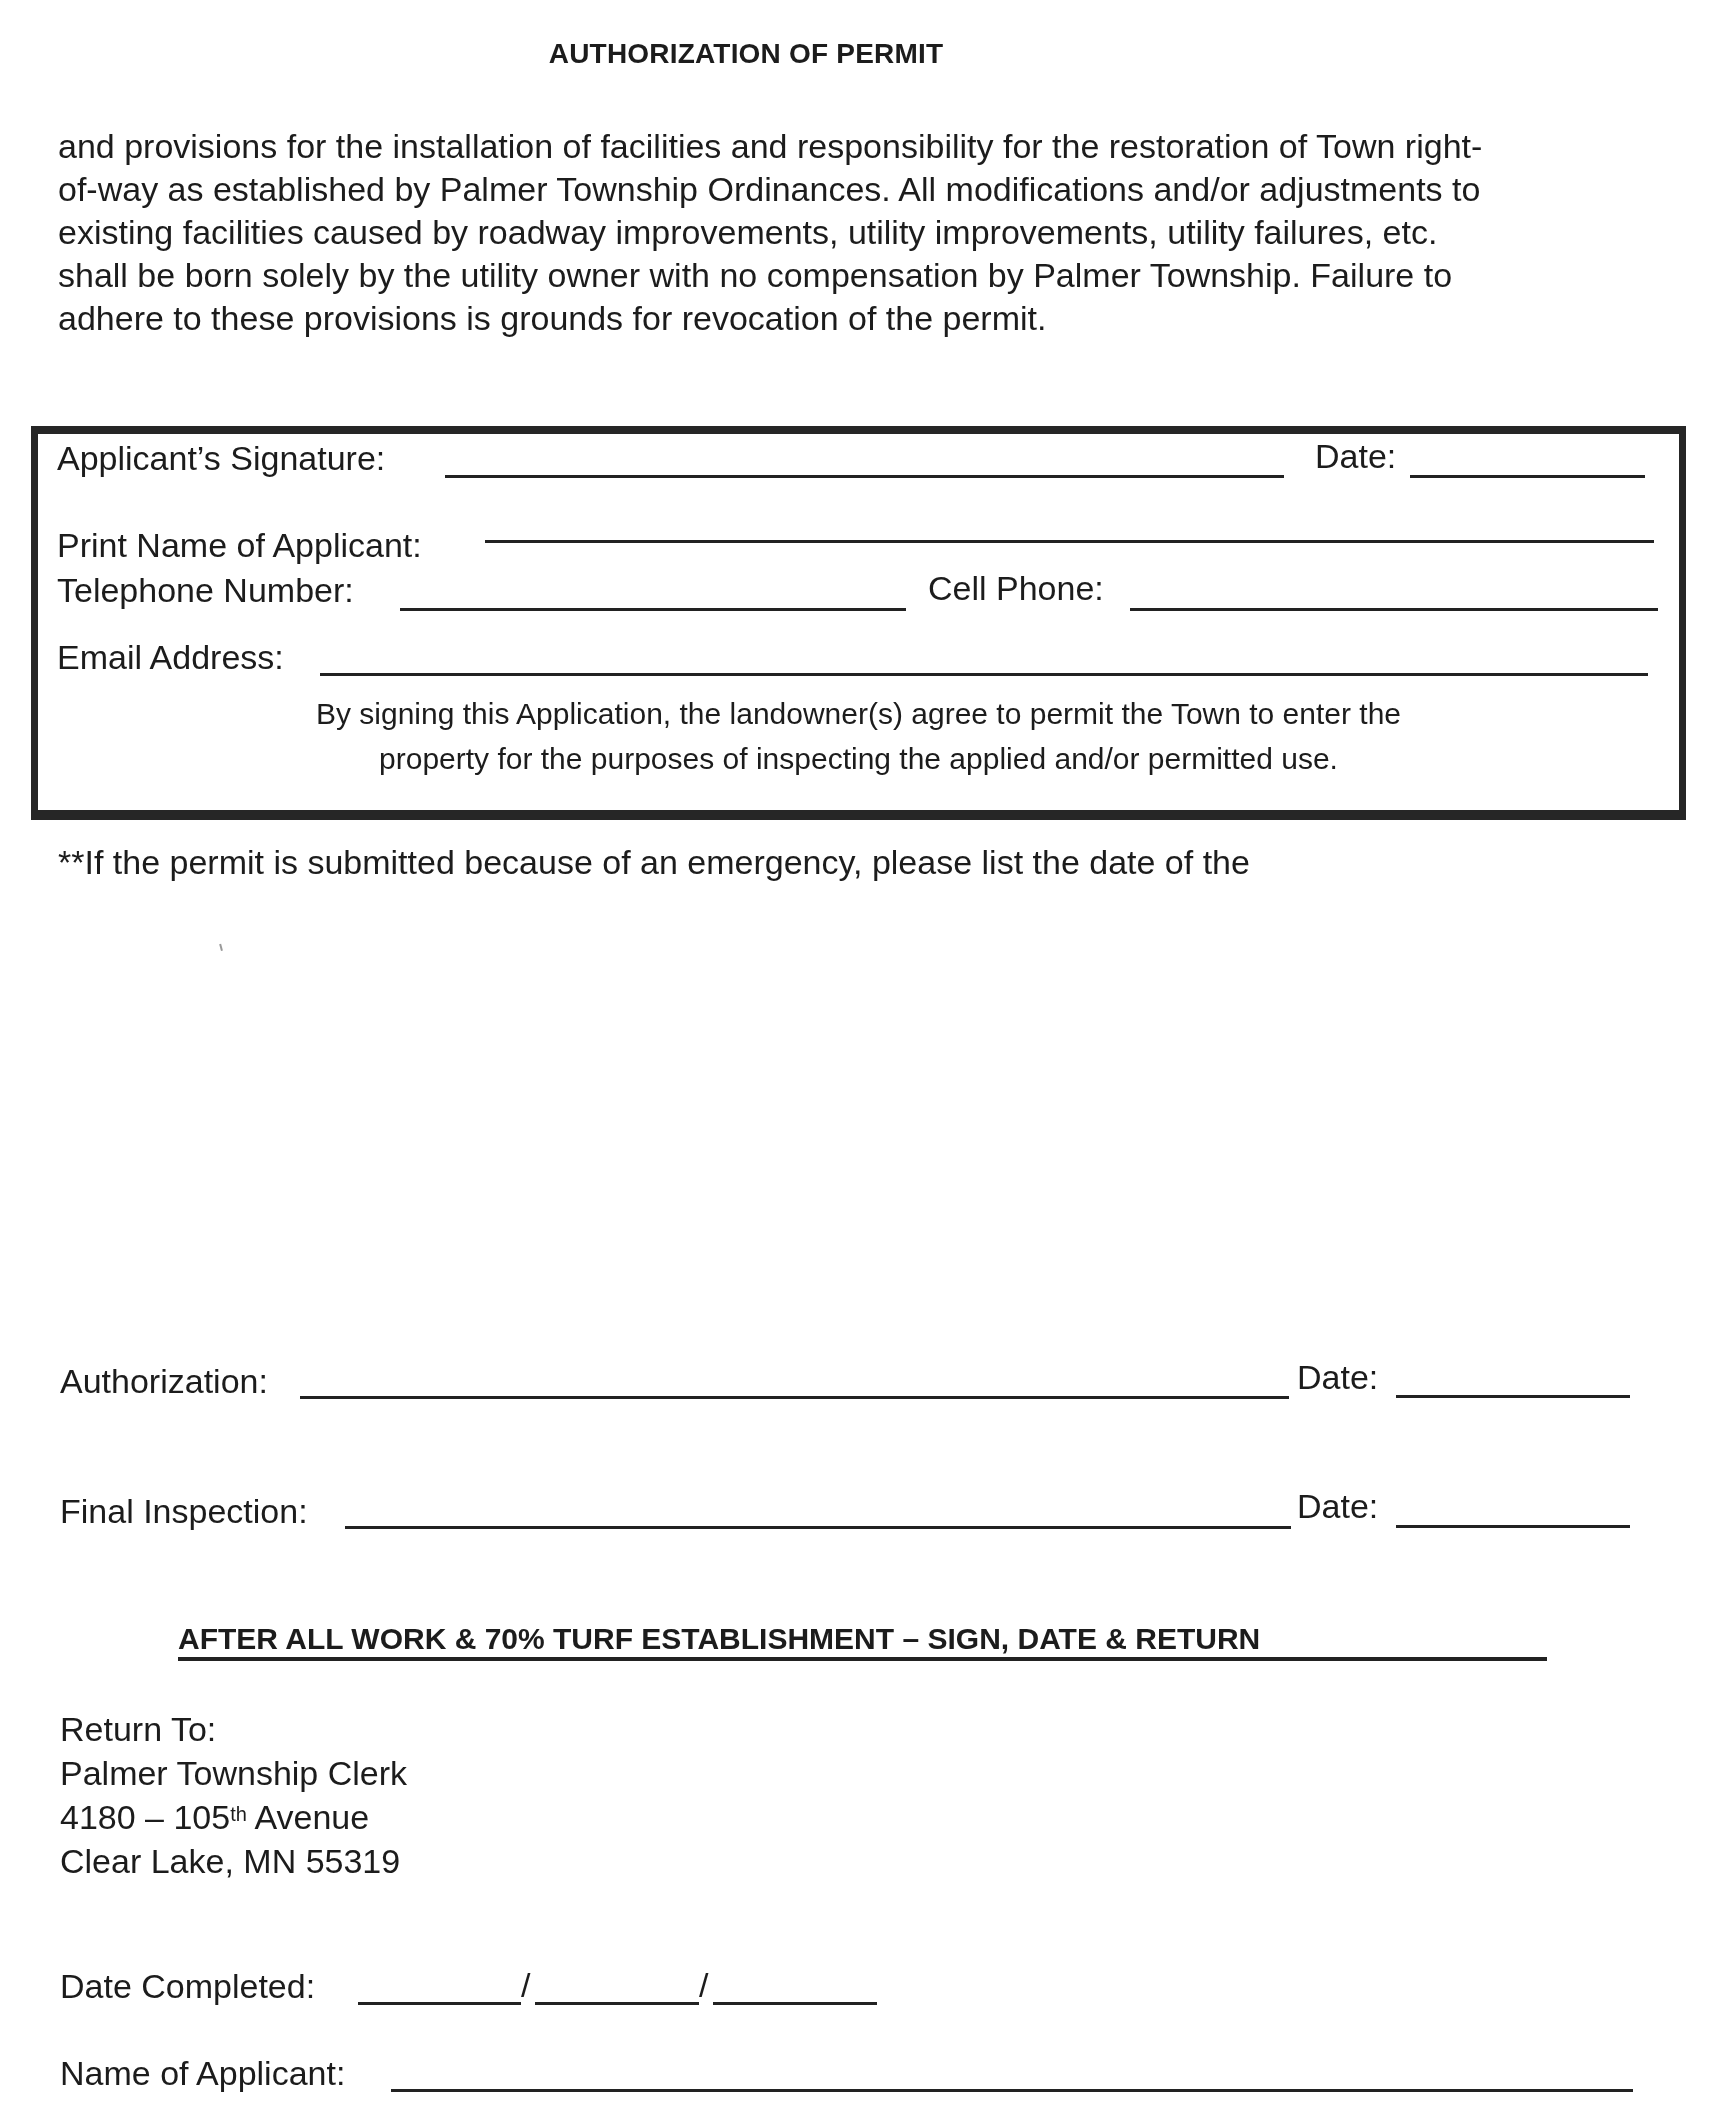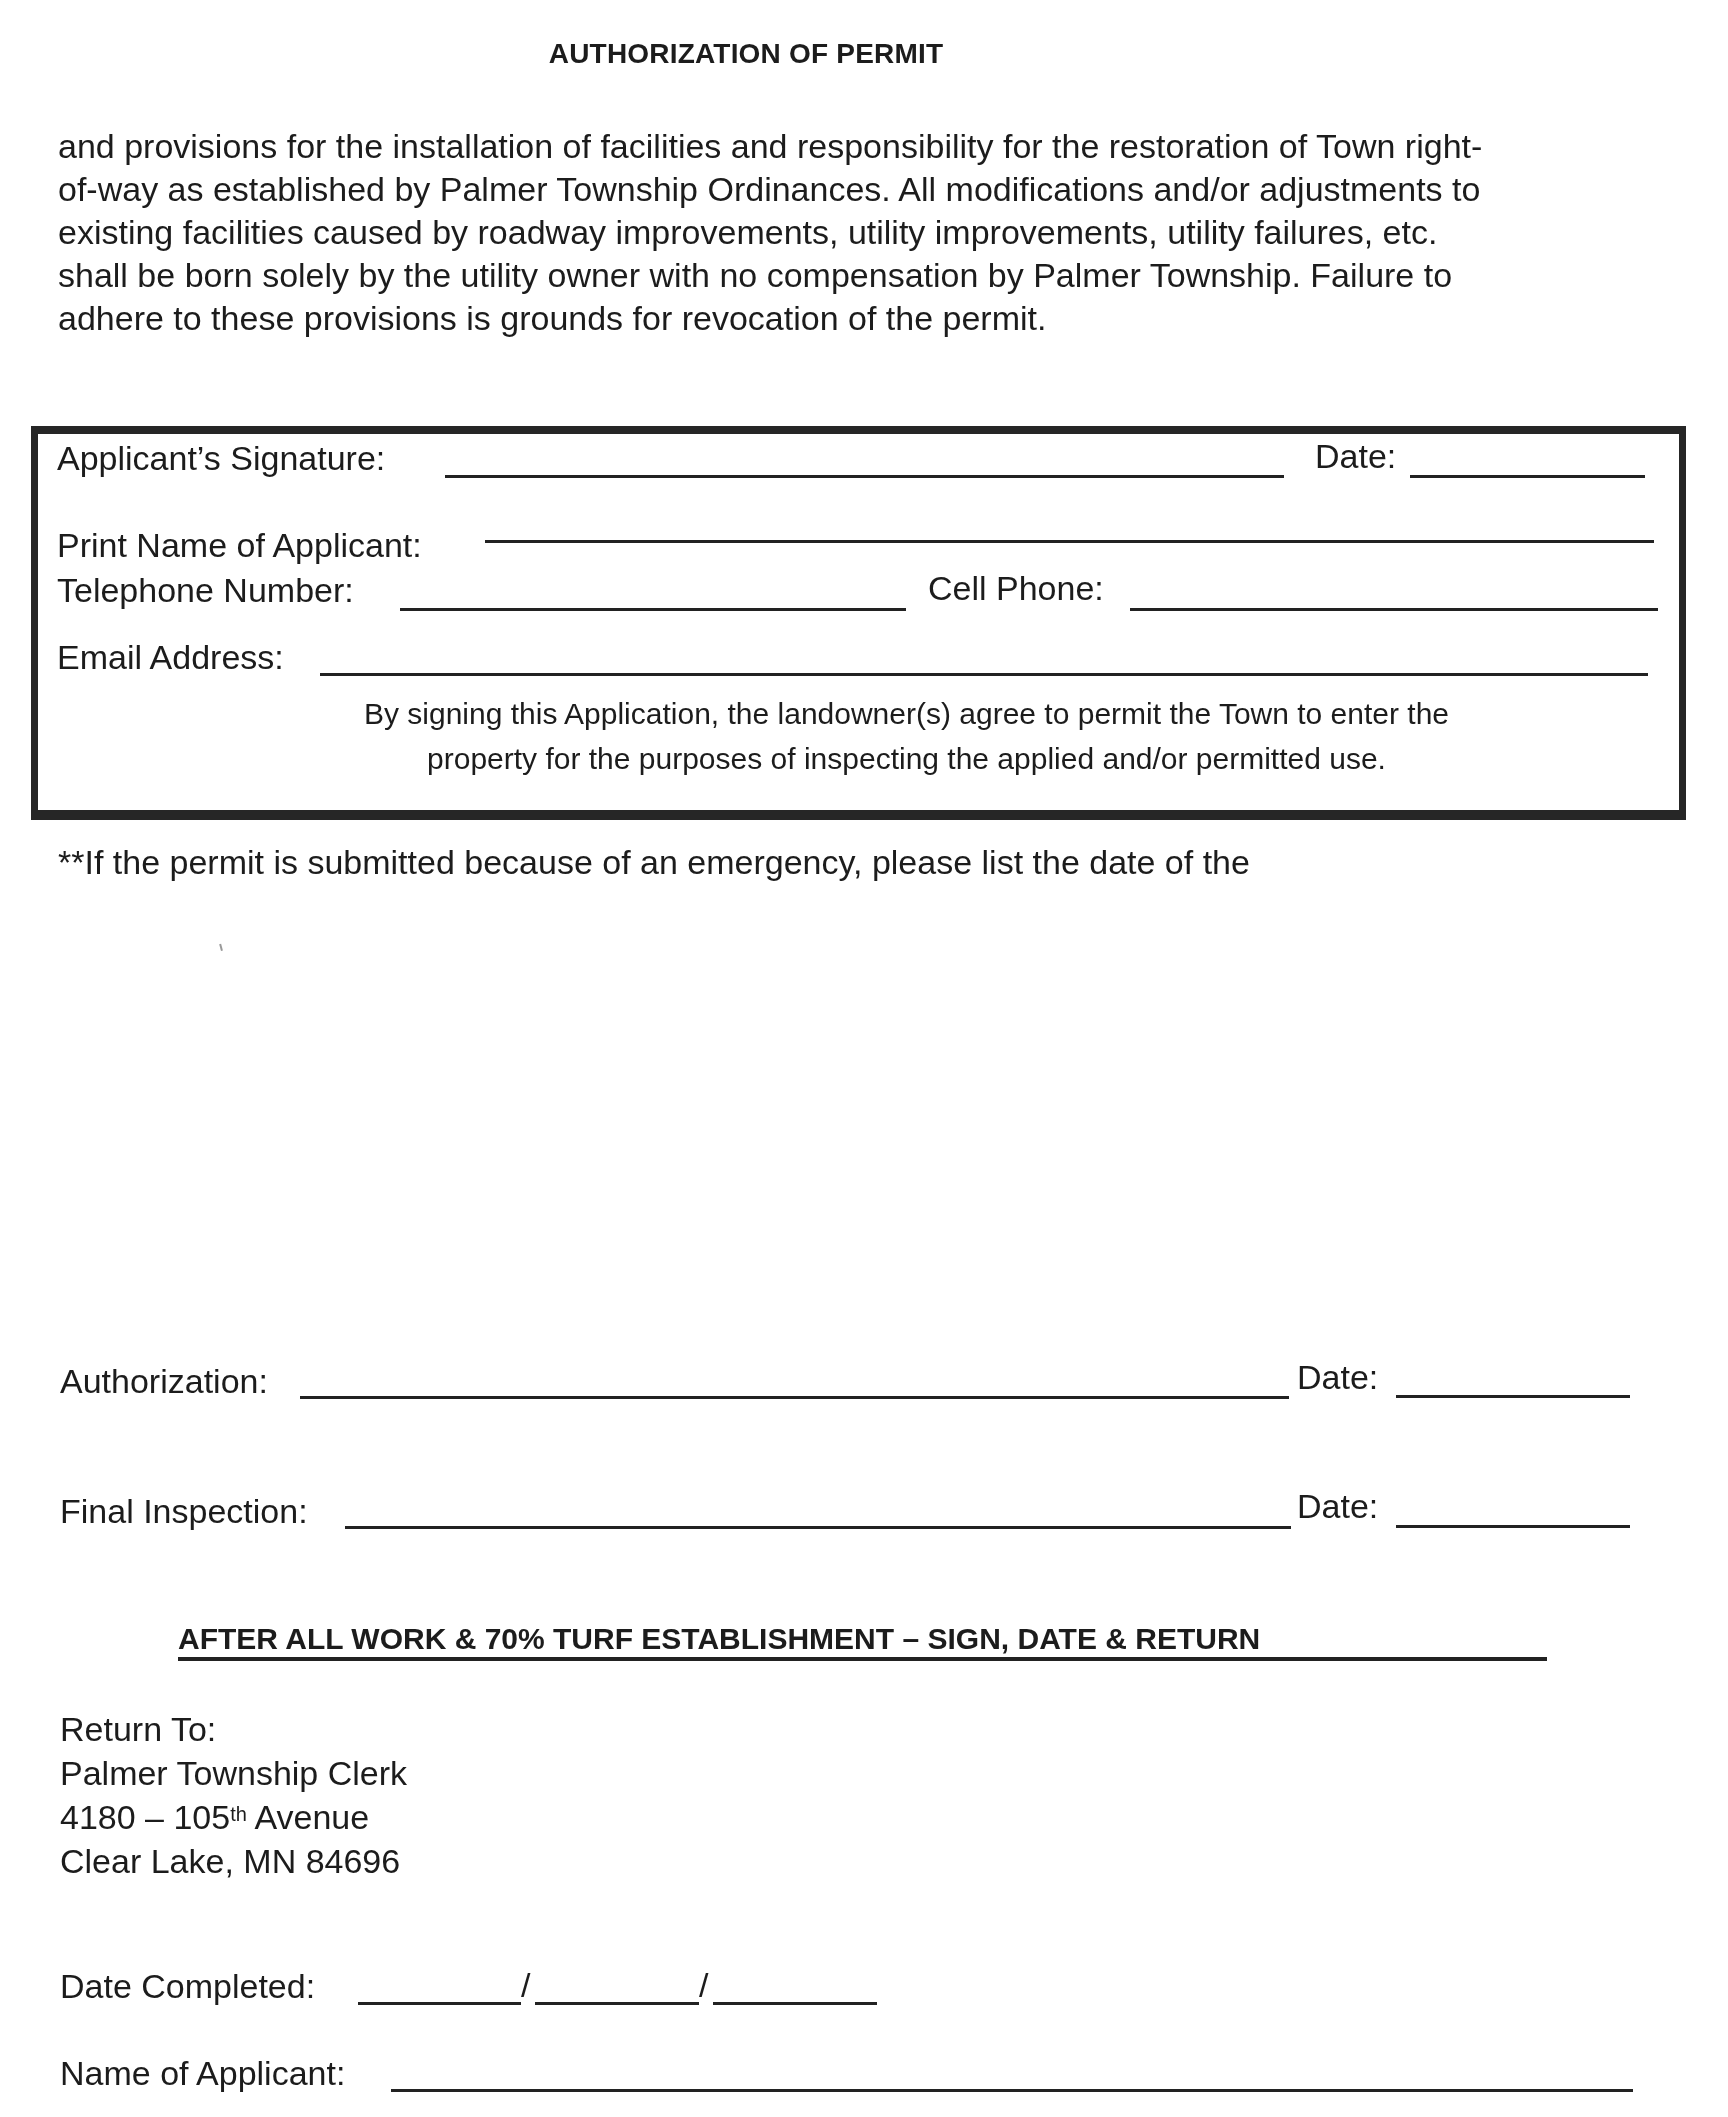--- a/index.html
+++ b/index.html
@@ -46,21 +46,21 @@
   <div class="uline" style="left:447px; top:106px; width:1169px;"></div>
 
   <span class="abs lbl" style="left:19px; top:137px;">Telephone Number:</span>
   <div class="uline" style="left:362px; top:174px; width:506px;"></div>
   <span class="abs lbl" style="left:890px; top:135px;">Cell Phone:</span>
   <div class="uline" style="left:1092px; top:174px; width:528px;"></div>
 
   <span class="abs lbl" style="left:19px; top:204px;">Email Address:</span>
   <div class="uline" style="left:282px; top:239px; width:1328px;"></div>
 
-  <div class="notice" style="top:257px;padding-left:48px;">
+  <div class="notice" style="top:257px;">
     <div>By signing this Application, the landowner(s) agree to permit the Town to enter the</div>
     <div>property for the purposes of inspecting the applied and/or permitted use.</div>
   </div>
 </div>
 
 <div class="emerg">
   <div>**If the permit is submitted because of an emergency, please list the date of the</div>
 </div>
 <div class="tick"></div>
 <div class="abs" style="left:58px; top:938px; width:1612px; height:362px;"></div>
@@ -75,21 +75,21 @@
 <span class="abs lbl" style="left:1297px; top:1487px;">Date:</span>
 <div class="uline" style="left:1396px; top:1525px; width:234px;"></div>
 
 <span class="abs heading" style="left:178px; top:1622px;">AFTER ALL WORK &amp; 70% TURF ESTABLISHMENT – SIGN, DATE &amp; RETURN</span>
 <div class="heading-line"></div>
 
 <div class="addr">
   <div>Return To:</div>
   <div>Palmer Township Clerk</div>
   <div><span>4180 – 105</span><sup>th</sup><span style="white-space:pre;"> Avenue</span></div>
-  <div>Clear Lake, MN 84696</div>
+  <div>Clear Lake, MN 55319</div>
 </div>
 
 <span class="abs lbl" style="left:60px; top:1967px;">Date Completed:</span>
 <div class="uline" style="left:358px; top:2002px; width:163px;"></div>
 <span class="abs slash" style="left:521px; top:1966px;">/</span>
 <div class="uline" style="left:535px; top:2002px; width:164px;"></div>
 <span class="abs slash" style="left:699px; top:1966px;">/</span>
 <div class="uline" style="left:713px; top:2002px; width:164px;"></div>
 
 <span class="abs lbl" style="left:60px; top:2054px;">Name of Applicant:</span>

